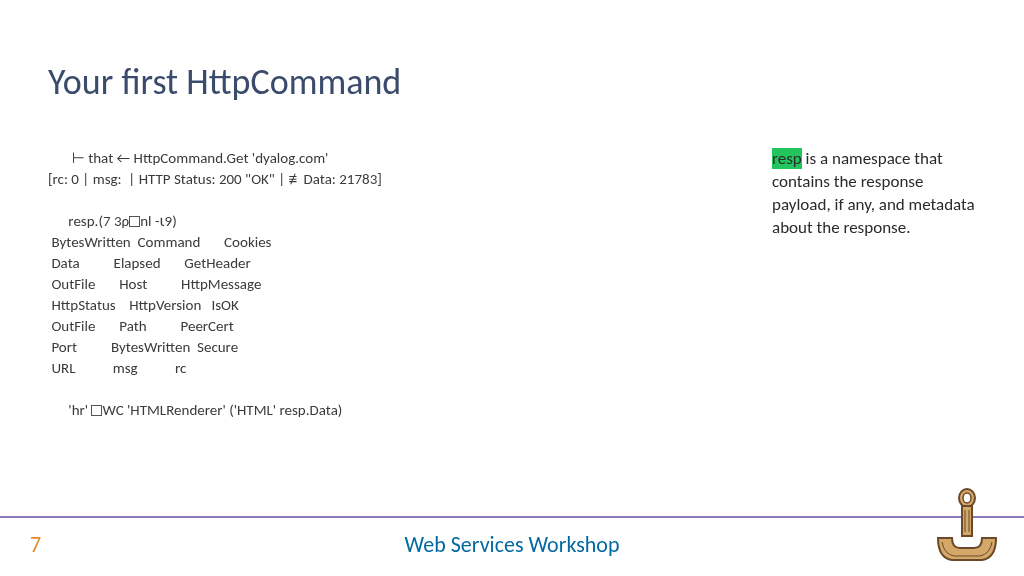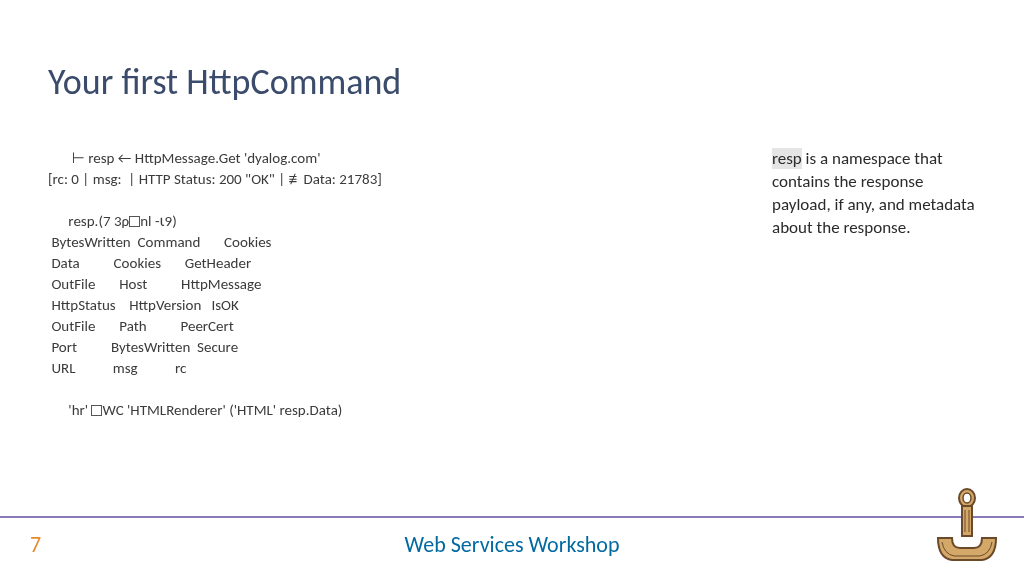--- a/index.html
+++ b/index.html
@@ -33,21 +33,21 @@
   .box { display:inline-block; width:11px; height:11px; border:1px solid #555; vertical-align:-1px; }
   .sidebar-note {
     position: absolute;
     top: 148px;
     right: 42px;
     width: 210px;
     font-size: 17px;
     color: #2b2b2b;
     line-height: 1.35;
   }
-  .sidebar-note .hl { background: #e5e5e5; }
+  .sidebar-note .hl { background: #22c55e; }
   .footer-line {
     position: absolute;
     left: 0; right: 0;
     bottom: 58px;
     height: 2px;
     background: #8a7bb8;
   }
   .page-num {
     position: absolute;
     left: 30px;
@@ -67,26 +67,26 @@
     position: absolute;
     right: 22px;
     bottom: 8px;
   }
 </style>
 </head>
 <body>
 
 <div class="title">Your first HttpCommand</div>
 
-<div class="code-block"><span><span>       </span><span>⊢ resp ← HttpMessage.Get 'dyalog.com'</span></span>
+<div class="code-block"><span><span>       </span><span>⊢ that ← HttpCommand.Get 'dyalog.com'</span></span>
 <span>[rc: 0 | msg:  | HTTP Status: 200 "OK" | ≢Data: 21783]</span>
 
 <span><span>      </span><span>resp.(7 3ρ</span><span class="box"></span><span>nl -⍳9)</span></span>
 <span> BytesWritten  Command       Cookies</span>
-<span> Data          Cookies       GetHeader</span>
+<span> Data          Elapsed       GetHeader</span>
 <span> OutFile       Host          HttpMessage</span>
 <span> HttpStatus    HttpVersion   IsOK</span>
 <span> OutFile       Path          PeerCert</span>
 <span> Port          BytesWritten  Secure</span>
 <span> URL           msg           rc</span>
 
 <span><span>      </span><span>'hr' </span><span class="box"></span><span>WC 'HTMLRenderer' ('HTML' resp.Data)</span></span></div>
 
 <div class="sidebar-note"><span class="hl">resp</span><span> is a namespace that contains the response payload, if any, and metadata about the response.</span></div>
 

